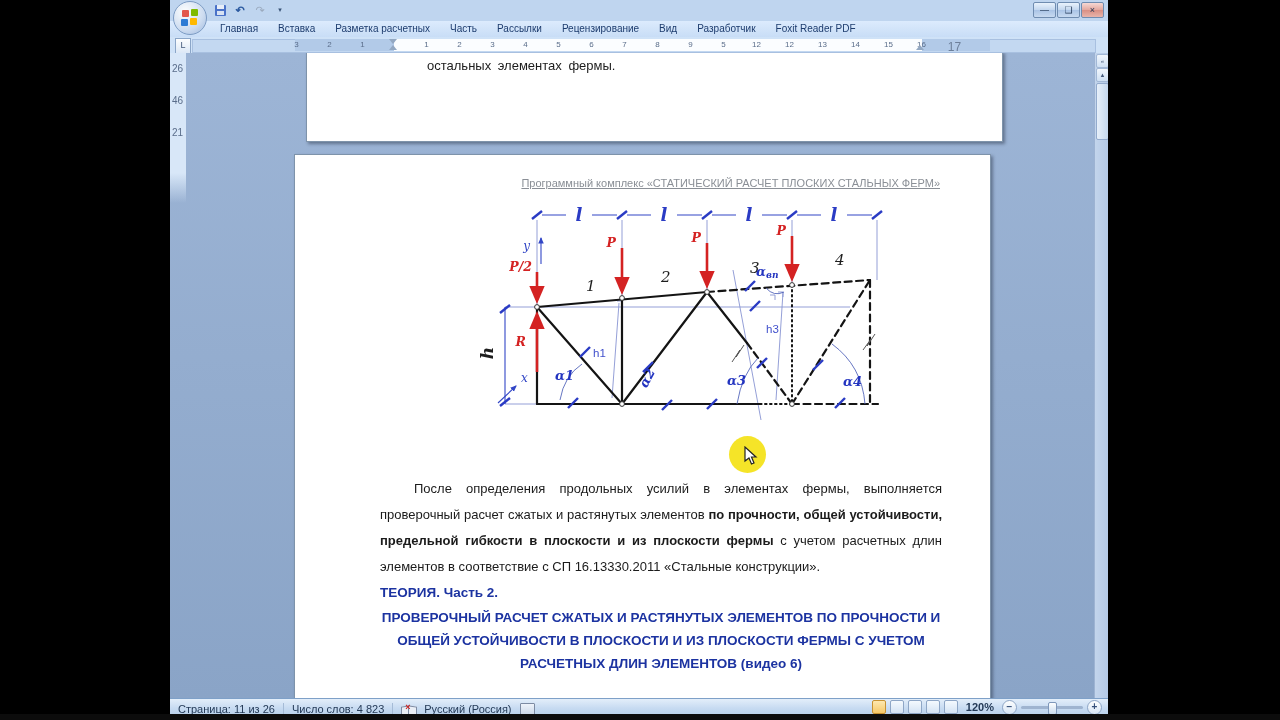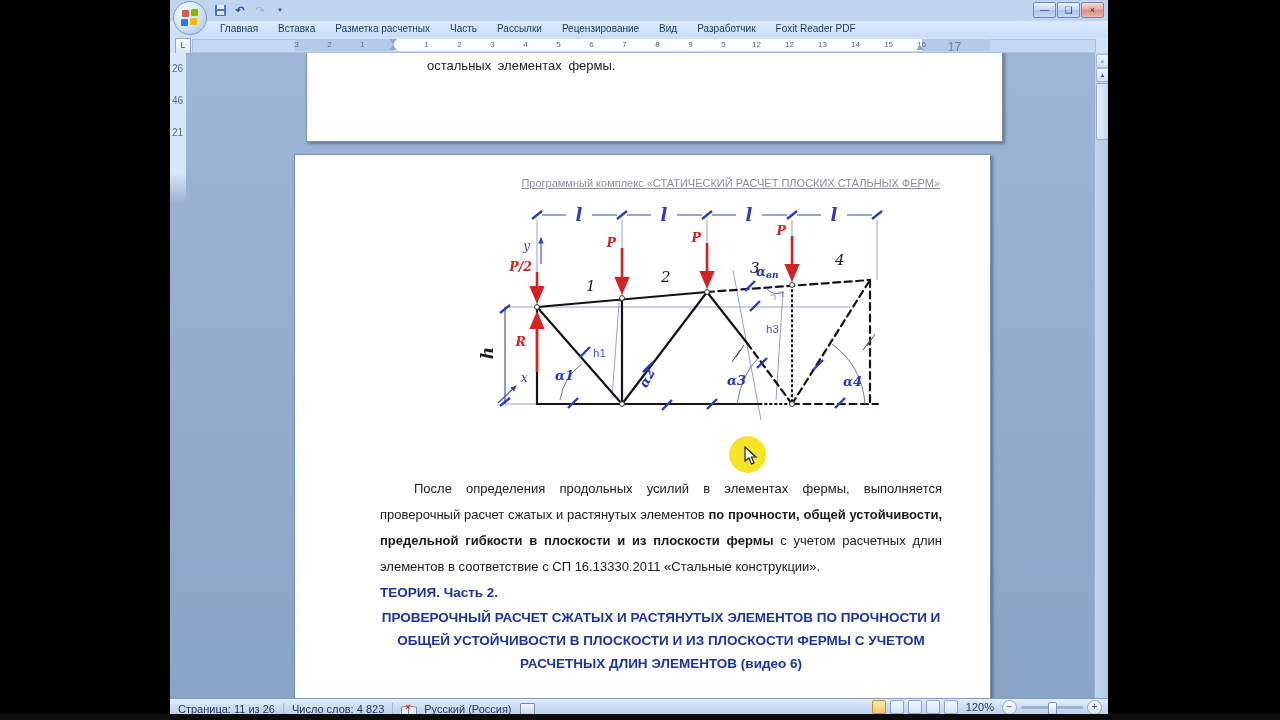--- a/index.html
+++ b/index.html
@@ -103,21 +103,21 @@
     background:linear-gradient(#f2f7fd,#cfe0f3);border:1px solid #a2b8d6;border-radius:2px;}
   #scroll-thumb{left:1px;top:30px;width:11px;height:55px;background:linear-gradient(90deg,#e7f0fa,#c5d8ee);
     border:1px solid #93abcd;border-radius:2px;}
 
   
   #statusbar{left:0;top:698px;width:938px;height:16px;
     background:linear-gradient(#e3eefa,#c6daf1 60%,#bad2ec);border-top:1px solid #7ea0c8;
     display:flex;align-items:center;font-size:11px;color:#243a57;}
   #status-left{display:flex;align-items:flex-end;height:16px;margin-left:8px;gap:8px;}
   .sep{width:1px;height:12px;background:#a5bbd6;}
-  #status-right{position:absolute;right:6px;top:0;height:16px;display:flex;align-items:center;gap:4px;}
+  #status-right{position:absolute;right:6px;top:0;height:16px;display:flex;align-items:center;gap:4px;font-weight:bold;}
   .viewbtn{width:12px;height:12px;border:1px solid #8ea6c6;border-radius:2px;
     background:linear-gradient(#f4f9fe,#d4e3f4);}
   .viewbtn.active{border-color:#c79232;background:linear-gradient(#fde8b0,#f5c868);}
   .zoombtn{width:13px;height:13px;border-radius:50%;border:1px solid #8ea6c6;
     background:linear-gradient(#fdfefe,#d7e5f5);text-align:center;line-height:11px;font-size:10px;color:#37517a;}
   #zoom-track{width:62px;height:3px;background:#9fb4d0;border-radius:2px;position:relative;}
   #zoom-notch{position:absolute;left:29px;top:-3px;width:1px;height:9px;background:#7e97ba;}
   #zoom-thumb{position:absolute;left:27px;top:-4px;width:7px;height:11px;
     background:linear-gradient(#fdfefe,#cadcf0);border:1px solid #7e97ba;border-radius:2px;}
   #spell-icon{position:relative;width:15px;height:11px;}

